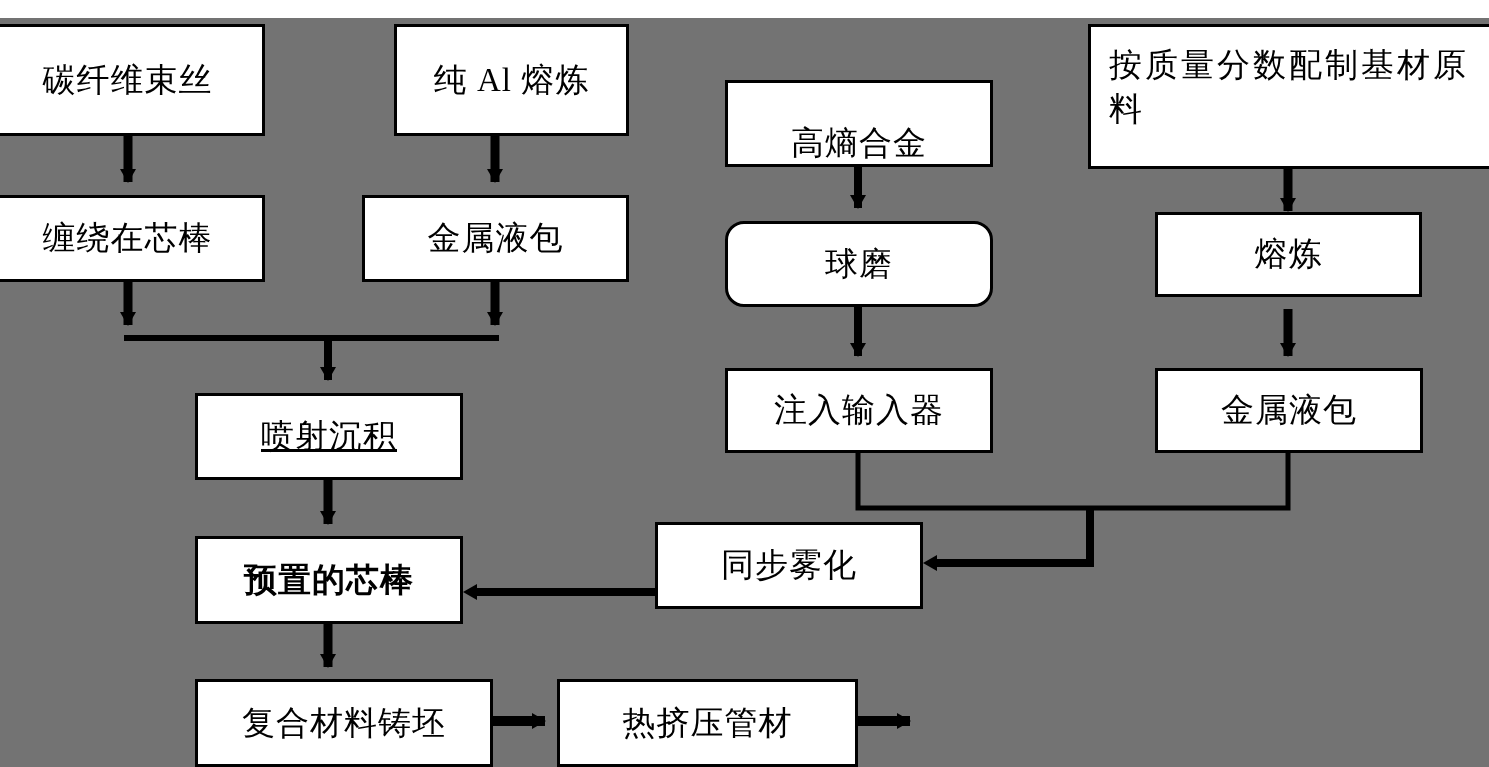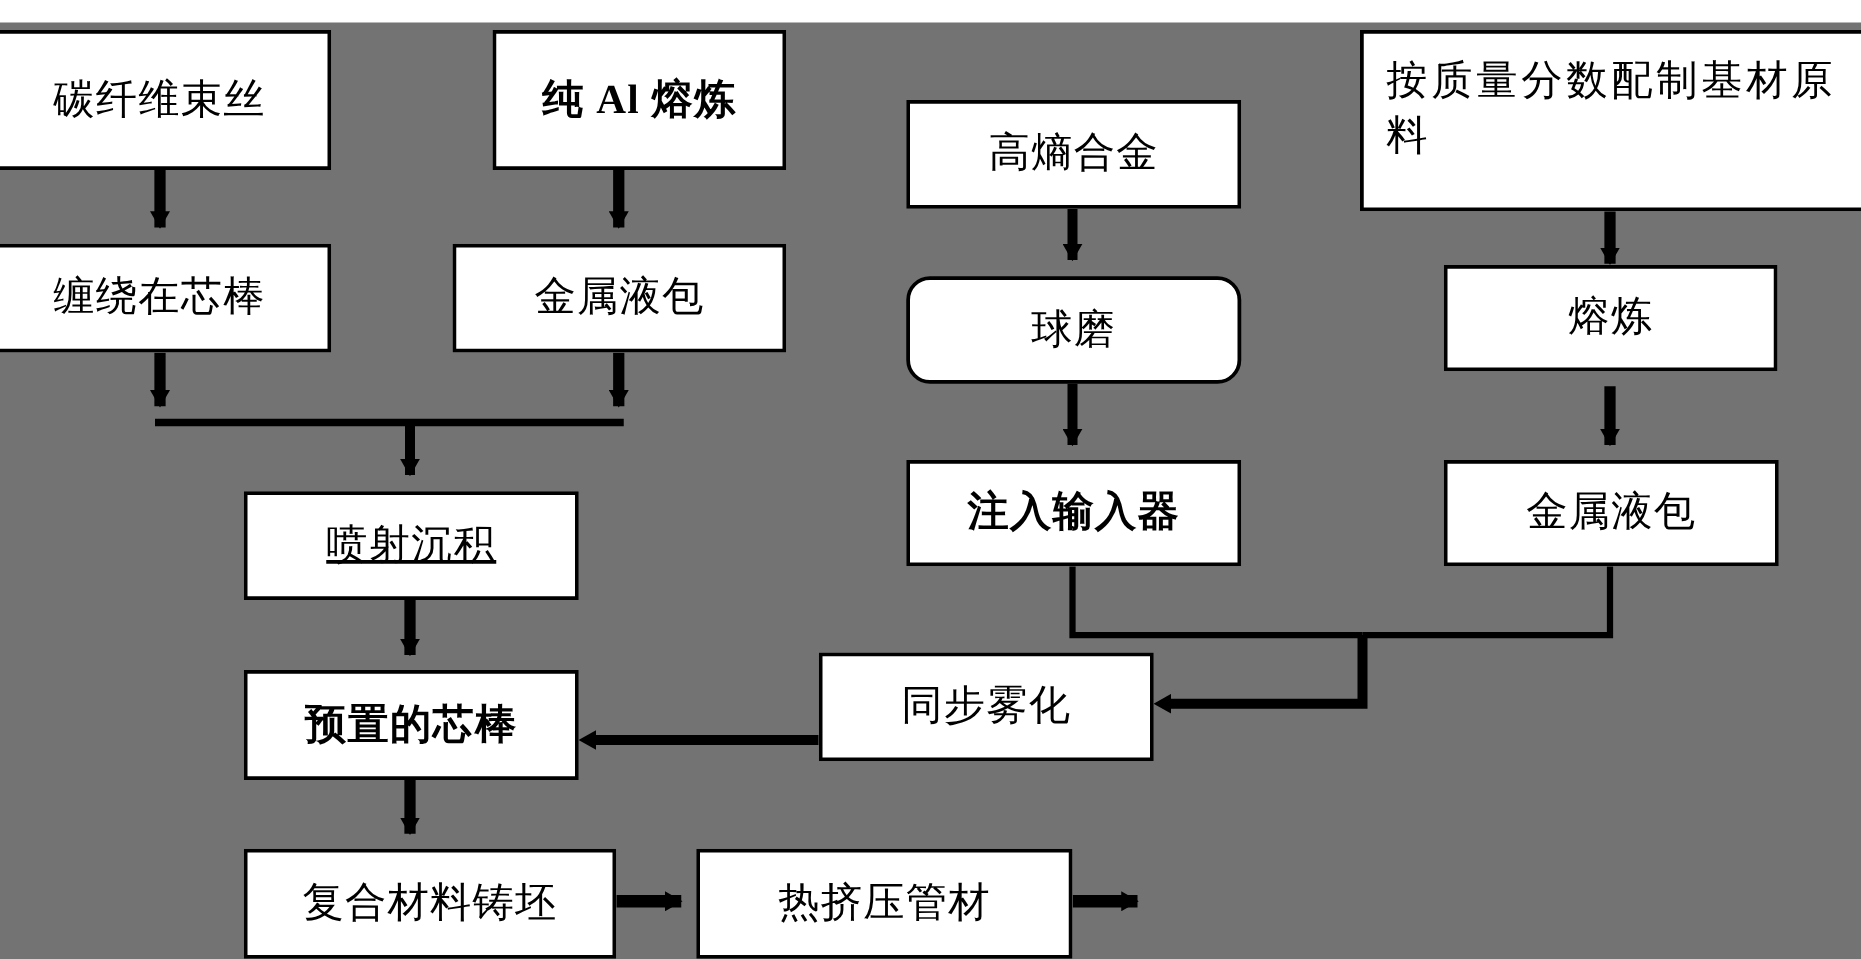--- a/index.html
+++ b/index.html
@@ -113,25 +113,25 @@
 
       <line x1="858" y1="703" x2="910" y2="703" stroke-width="10" marker-end="url(#arrowRight)"></line>
 
     </g>
   </svg>
 
   <div class="node-box" style="left:-10px; top:6px; width:275px; height:112px;">
     <span>碳纤维束丝</span>
   </div>
 
-  <div class="node-box" style="left:394px; top:6px; width:235px; height:112px;font-weight:bold;">
+  <div class="node-box" style="left:394px; top:6px; width:235px; height:112px;">
     <span>纯 Al 熔炼</span>
   </div>
 
-  <div class="node-box" style="left:725px; top:62px; width:268px; height:87px;">
+  <div class="node-box" style="left:725px; top:62px; width:268px; height:87px;align-items:flex-end;">
     <span>高熵合金</span>
   </div>
 
   <div class="node-box wide-label" style="left:1088px; top:6px; width:410px; height:145px;">
     <span>按质量分数配制基材原料</span>
   </div>
 
   <div class="node-box" style="left:-10px; top:177px; width:275px; height:87px;">
     <span>缠绕在芯棒</span>
   </div>
@@ -145,21 +145,21 @@
   </div>
 
   <div class="node-box" style="left:1155px; top:194px; width:267px; height:85px;">
     <span>熔炼</span>
   </div>
 
   <div class="node-box" style="left:195px; top:375px; width:268px; height:87px;text-decoration:underline;">
     <span>喷射沉积</span>
   </div>
 
-  <div class="node-box" style="left:725px; top:350px; width:268px; height:85px;font-weight:bold;">
+  <div class="node-box" style="left:725px; top:350px; width:268px; height:85px;">
     <span>注入输入器</span>
   </div>
 
   <div class="node-box" style="left:1155px; top:350px; width:268px; height:85px;">
     <span>金属液包</span>
   </div>
 
   <div class="node-box" style="left:195px; top:518px; width:268px; height:88px;font-weight:bold;">
     <span>预置的芯棒</span>
   </div>

